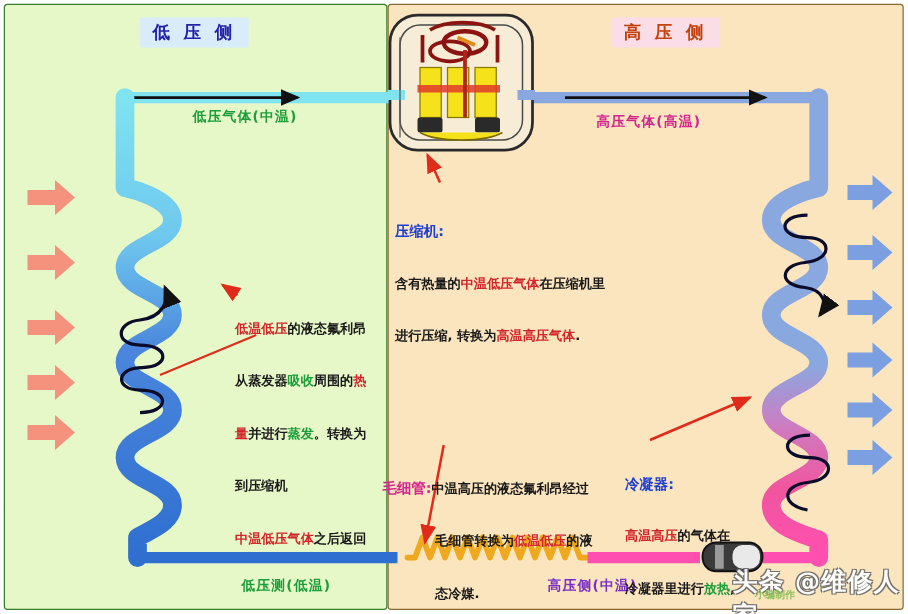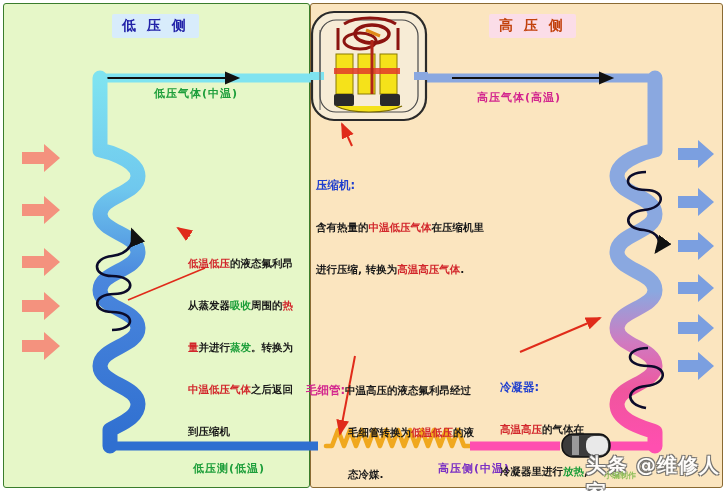--- a/index.html
+++ b/index.html
@@ -182,22 +182,22 @@
   <div class="note" style="left:316px;top:150px;width:200px;">
     <div class="blu hd">压缩机:</div>
     <div><span class="blk">含有热量的</span><span class="red">中温低压气体</span><span class="blk">在压缩机里</span></div>
     <div><span class="blk">进行压缩, 转换为</span><span class="red">高温高压气体</span><span class="blk">.</span></div>
   </div>
 
   <div class="note" style="left:188px;top:228px;width:120px;">
     <div><span class="red">低温低压</span><span class="blk">的液态氟利昂</span></div>
     <div><span class="blk">从蒸发器</span><span class="grn">吸收</span><span class="blk">周围的</span><span class="red">热</span></div>
     <div><span class="red">量</span><span class="blk">并进行</span><span class="grn">蒸发</span><span class="blk">。转换为</span></div>
+    <div><span class="blk">到压缩机</span></div>
     <div><span class="red">中温低压气体</span><span class="blk">之后返回</span></div>
-    <div><span class="blk">到压缩机</span></div>
   </div>
 
   <div class="note" style="left:500px;top:352px;width:110px;">
     <div class="blu hd">冷凝器:</div>
     <div><span class="red">高温高压</span><span class="blk">的气体在</span></div>
     <div><span class="blk">冷凝器里进行</span><span class="grn">放热</span><span class="blk">,</span></div>
     
     
   </div>
 

